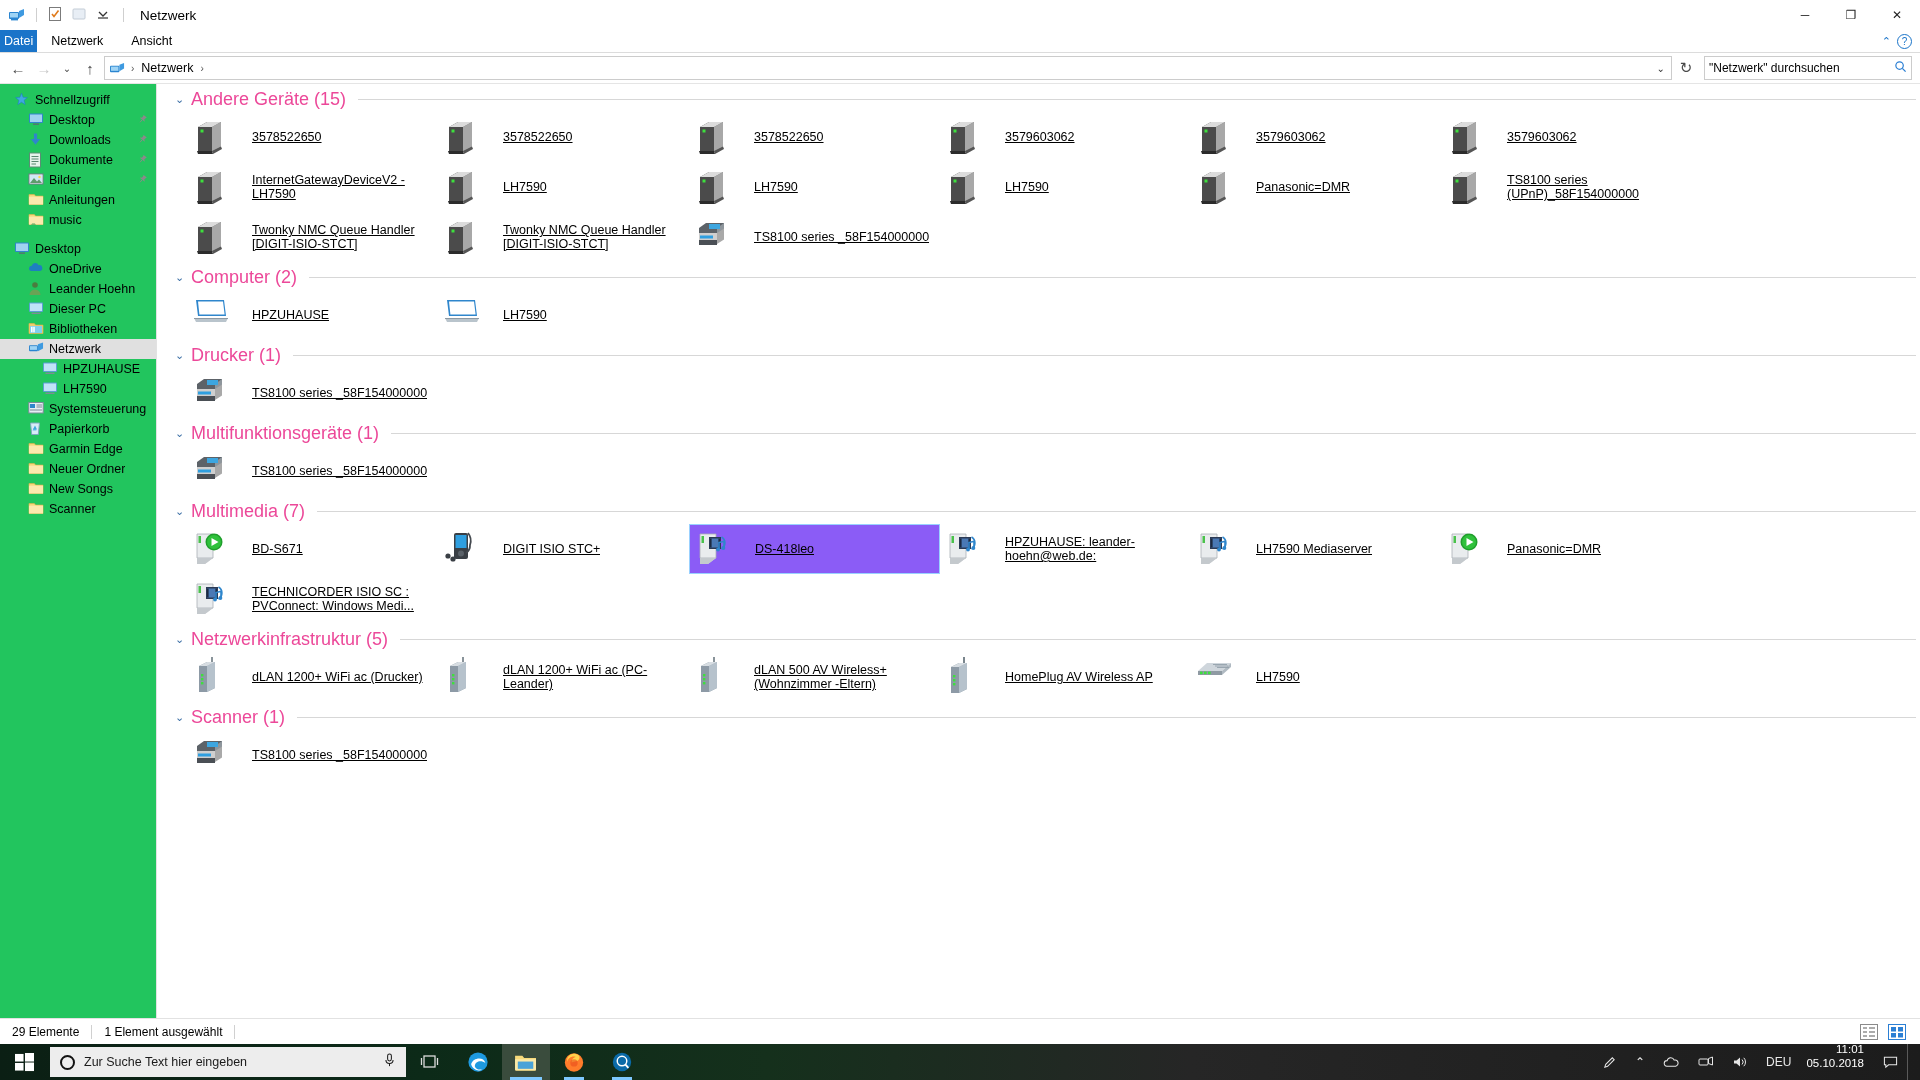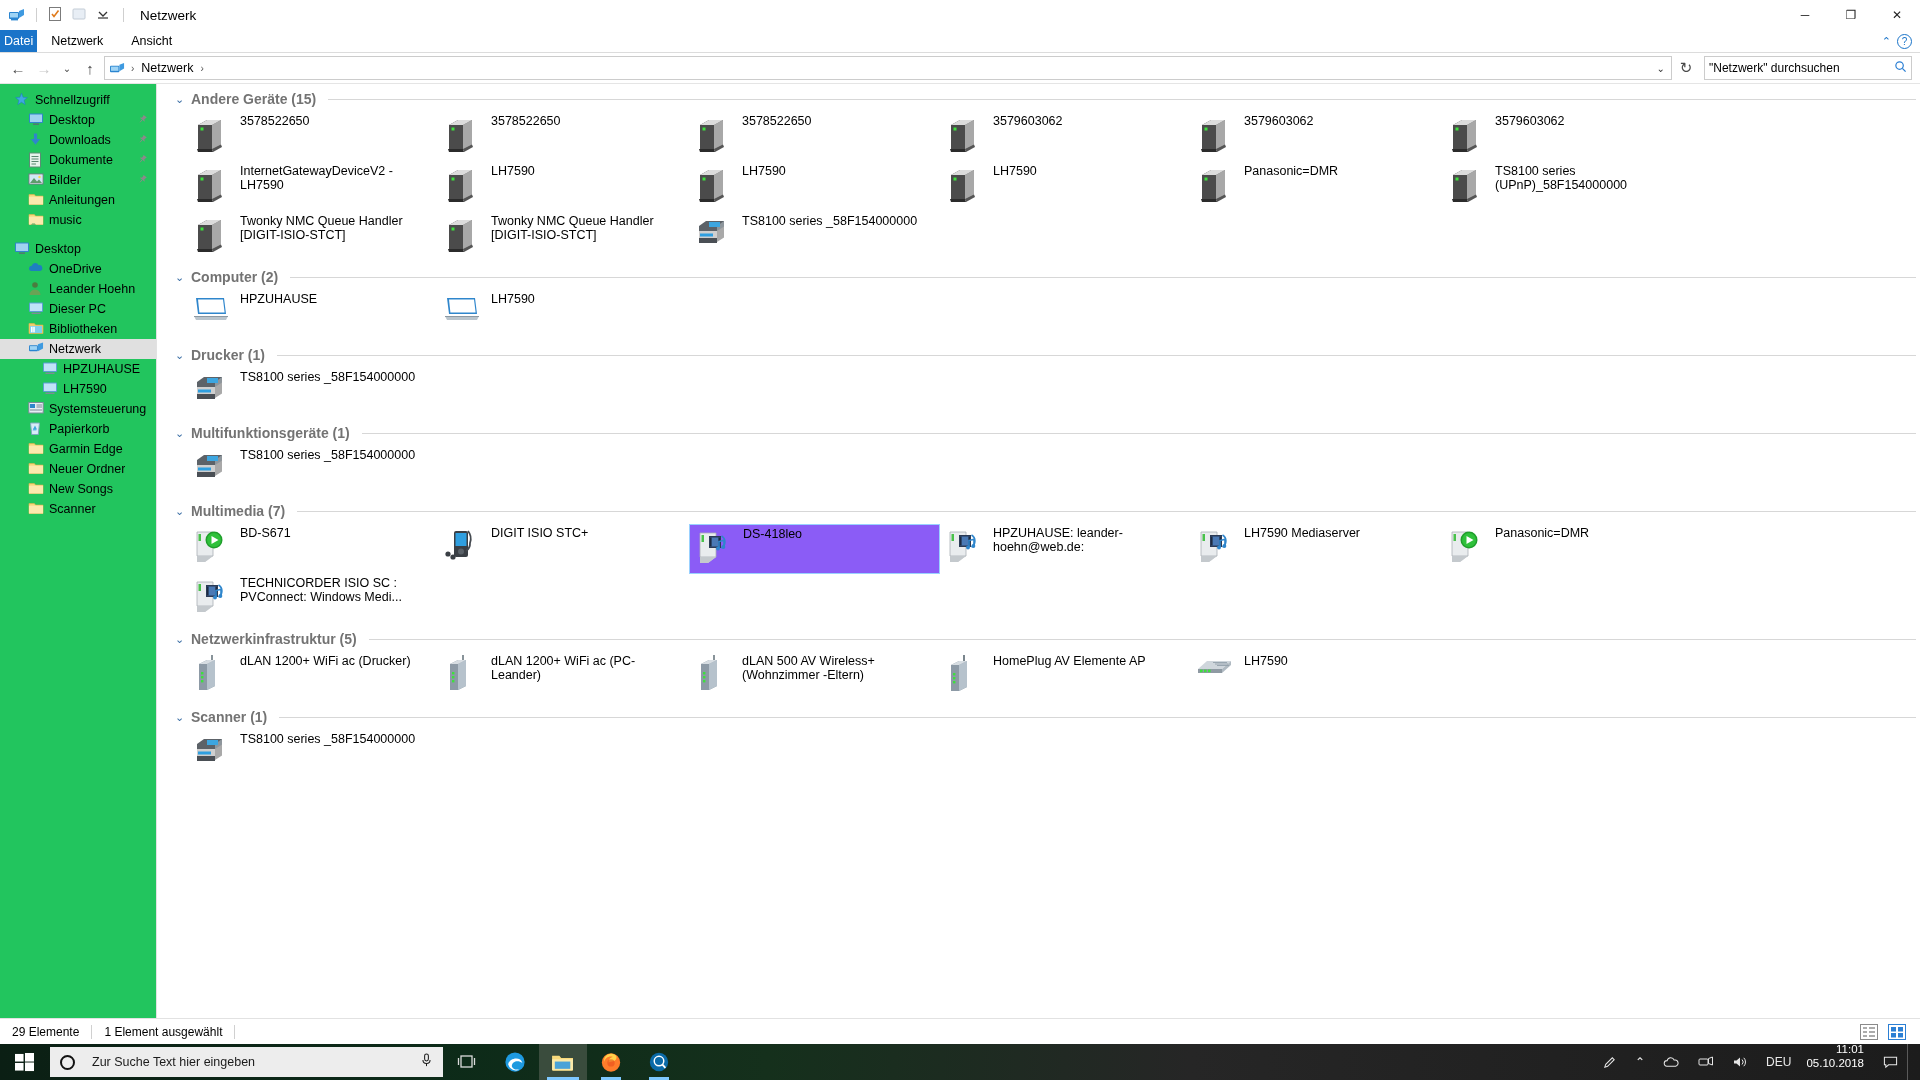--- a/index.html
+++ b/index.html
@@ -77,26 +77,26 @@
   .lvl1 { padding-left:28px; }
   .lvl2 { padding-left:42px; }
   .gap { height:9px; }
   .pin { position:absolute; right:9px; color:#8a8a8a; font-size:10px; transform:rotate(40deg); }
 
   
   .content { flex:1; background:#fff; overflow:hidden; position:relative; padding-left:8px; }
   .group { margin-top: 4px; }
   .ghead { display:flex; align-items:center; gap:6px; height:22px; padding-left:10px; }
   .ghead .chev { font-size:11px; color:#3a6ea5; width:10px; }
-  .ghead .gtitle { color:#737373; font-size:14px; white-space:nowrap;font-weight:bold; }
+  .ghead .gtitle { color:#ec4899; font-size:18px; white-space:nowrap; }
   .ghead .gline { flex:1; height:1px; background:#d7d7d7; margin-left:6px; margin-right:4px; }
   .grid { display:flex; flex-wrap:wrap; padding-left:22px; padding-top:2px; }
   .tile {
-    width:251px; height:50px; display:flex; align-items:flex-start; gap:9px;
-    padding:2px 4px; margin-bottom:0px;
+    width:251px; height:50px; display:flex; align-items:center; gap:21px;
+    padding:2px 4px; margin-bottom:0px;text-decoration:underline;
   }
   .tile.selected { background:#8b5cf6; border:1px solid #99d1ff; }
   .tile .tico { width:40px; height:42px; flex:0 0 40px; position:relative; }
   .tile .tlbl { font-size:12.5px; color:#000; line-height:14px; max-width:190px;
                 overflow:hidden; }
 
   
   .statusbar {
     position:absolute; left:0; bottom:36px; width:1920px; height:26px;
     border-top:1px solid #e2e2e2; background:#fff;
@@ -109,22 +109,22 @@
   .vbtn.active { border-color:#2b7fd4; }
 
   
   .taskbar {
     position:absolute; left:0; bottom:0; width:1920px; height:36px;
     background: linear-gradient(90deg,#0b1f14 0%, #0c2a18 22%, #15301c 40%, #262626 62%, #1c1c1c 100%);
     display:flex; align-items:center;
   }
   .startbtn { width:48px; height:36px; display:flex; align-items:center; justify-content:center; }
   .searchbox {
-    width:393px; height:30px; background:#ededed; display:flex; align-items:center;
-    gap:17px; padding:0 10px; margin-left:2px;
+    width:356px; height:30px; background:#ededed; display:flex; align-items:center;
+    gap:9px; padding:0 10px; margin-left:2px;
   }
   .searchbox .cir { width:15px; height:15px; border:2px solid #111; border-radius:50%; }
   .searchbox .sp { flex:1; font-size:12.5px; color:#1b1b1b; }
   .tbicons { display:flex; align-items:center; height:36px; }
   .tbi { width:48px; height:36px; display:flex; align-items:center; justify-content:center;
          position:relative; }
   .tbi.active { background:#3a4c3d; }
   .tbi.active::after { content:""; position:absolute; bottom:0; left:8px; right:8px; height:3px; background:#7ec8ff; }
   .tbi.run::after { content:""; position:absolute; bottom:0; left:14px; right:14px; height:3px; background:#7ec8ff; }
   .tray { margin-left:auto; display:flex; align-items:center; height:36px; padding-right:6px; gap:0px; }
@@ -794,21 +794,21 @@
             <div class="tile">
               <span class="tico"><svg width="30" height="40" viewBox="0 0 30 40">
                   <path d="M7 11 L15 7 L23 7 L23 33 L15 37 L7 37 Z" fill="#8d9aa6"></path>
                   <path d="M15 11 L23 7 L23 33 L15 37 Z" fill="#b6c2cc"></path>
                   <path d="M7 11 L15 7 L23 7 L15 11 Z" fill="#d7dde2"></path>
                   <rect x="9" y="19" width="2.4" height="2.4" fill="#3de03d"></rect>
                   <rect x="9" y="23" width="2.4" height="2.4" fill="#3de03d"></rect>
                   <rect x="9" y="27" width="2.4" height="2.4" fill="#3de03d"></rect>
                   <path d="M20 7 L20 1" stroke="#6b7880" stroke-width="1.8"></path>
                 </svg></span>
-              <span class="tlbl">HomePlug AV Elemente AP</span>
+              <span class="tlbl">HomePlug AV Wireless AP</span>
             </div>
             <div class="tile">
               <span class="tico"><svg width="40" height="26" viewBox="0 0 40 26">
                   <path d="M3 15 L12 7 L36 7 L27 15 Z" fill="#cfd6dc"></path>
                   <path d="M3 15 L27 15 L27 19 L3 19 Z" fill="#8f9aa3"></path>
                   <path d="M27 15 L36 7 L36 11 L27 19 Z" fill="#b0bac2"></path>
                   <path d="M18 8.5 H32 M20 10 H33 M22 11.5 H34" stroke="#93a0aa" stroke-width="0.9"></path>
                   <rect x="5" y="15.6" width="2.6" height="2.6" fill="#3de03d"></rect>
                   <rect x="9" y="15.6" width="2.6" height="2.6" fill="#3de03d"></rect>
                   <rect x="13" y="15.6" width="2.6" height="2.6" fill="#3de03d"></rect>

